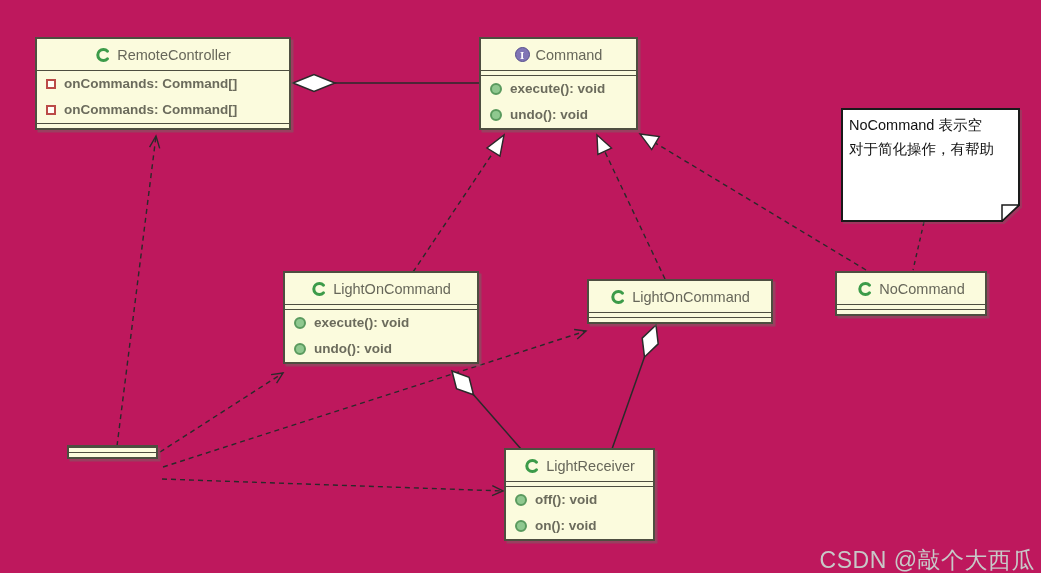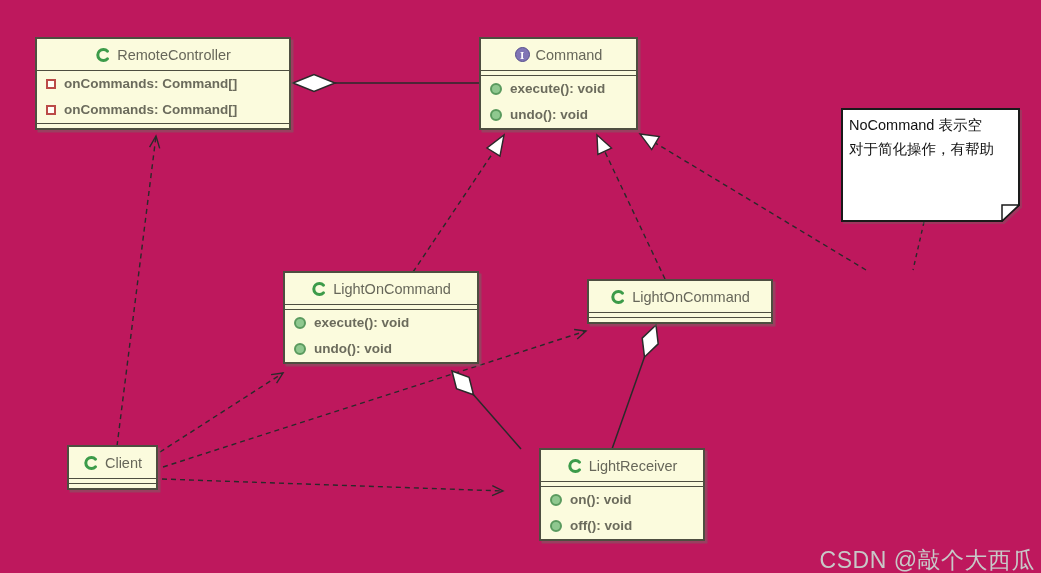--- a/index.html
+++ b/index.html
@@ -162,48 +162,52 @@
     <div class="uml-title">
       <svg class="ic-class" viewBox="0 0 16 16">
           <path d="M12.5 4.2 A5.6 5.6 0 1 0 12.5 11.8" fill="none" stroke="#3c9b49" stroke-width="3" stroke-linecap="round"></path>
         </svg>
       <span class="name">LightOnCommand</span>
     </div>
     <div class="comp empty"></div>
     <div class="comp empty"></div>
   </div>
 
+  <div class="uml-class" style="left:835px;top:271px;width:152px;">
+    <div class="uml-title">
+      <svg class="ic-class" viewBox="0 0 16 16">
+          <path d="M12.5 4.2 A5.6 5.6 0 1 0 12.5 11.8" fill="none" stroke="#3c9b49" stroke-width="3" stroke-linecap="round"></path>
+        </svg>
+      <span class="name">NoCommand</span>
+    </div>
+    <div class="comp empty"></div>
+    <div class="comp empty"></div>
+  </div>
 
   <div class="uml-class" style="left:67px;top:445px;width:91px;">
-    <div class="uml-title">
-      <svg class="ic-class" viewBox="0 0 16 16">
-          <path d="M12.5 4.2 A5.6 5.6 0 1 0 12.5 11.8" fill="none" stroke="#3c9b49" stroke-width="3" stroke-linecap="round"></path>
-        </svg>
-      <span class="name">Client</span>
-    </div>
-    <div class="comp empty"></div>
-    <div class="comp empty"></div>
-  </div>
-
-  <div class="uml-class" style="left:504px;top:448px;width:166px;margin-left:35px;">
+    <div class="comp empty"></div>
+    <div class="comp empty"></div>
+  </div>
+
+  <div class="uml-class" style="left:504px;top:448px;width:151px;">
     <div class="uml-title">
       <svg class="ic-class" viewBox="0 0 16 16">
           <path d="M12.5 4.2 A5.6 5.6 0 1 0 12.5 11.8" fill="none" stroke="#3c9b49" stroke-width="3" stroke-linecap="round"></path>
         </svg>
       <span class="name">LightReceiver</span>
     </div>
     <div class="comp empty"></div>
     <div class="comp">
       <div class="member">
         <span class="ic-method"></span>
+        <span>off(): void</span>
+      </div>
+      <div class="member">
+        <span class="ic-method"></span>
         <span>on(): void</span>
-      </div>
-      <div class="member">
-        <span class="ic-method"></span>
-        <span>off(): void</span>
       </div>
     </div>
   </div>
 
   <div class="note">
     <svg class="note-shape" width="179" height="114" viewBox="0 0 179 114">
       <polygon points="1,1 178,1 178,97 161,113 1,113" fill="#ffffff" stroke="#1a1a1a" stroke-width="2"></polygon>
       <polygon points="161,113 178,97 161,97" fill="#ffffff" stroke="#1a1a1a" stroke-width="1.5"></polygon>
     </svg>
     <div class="note-text">

